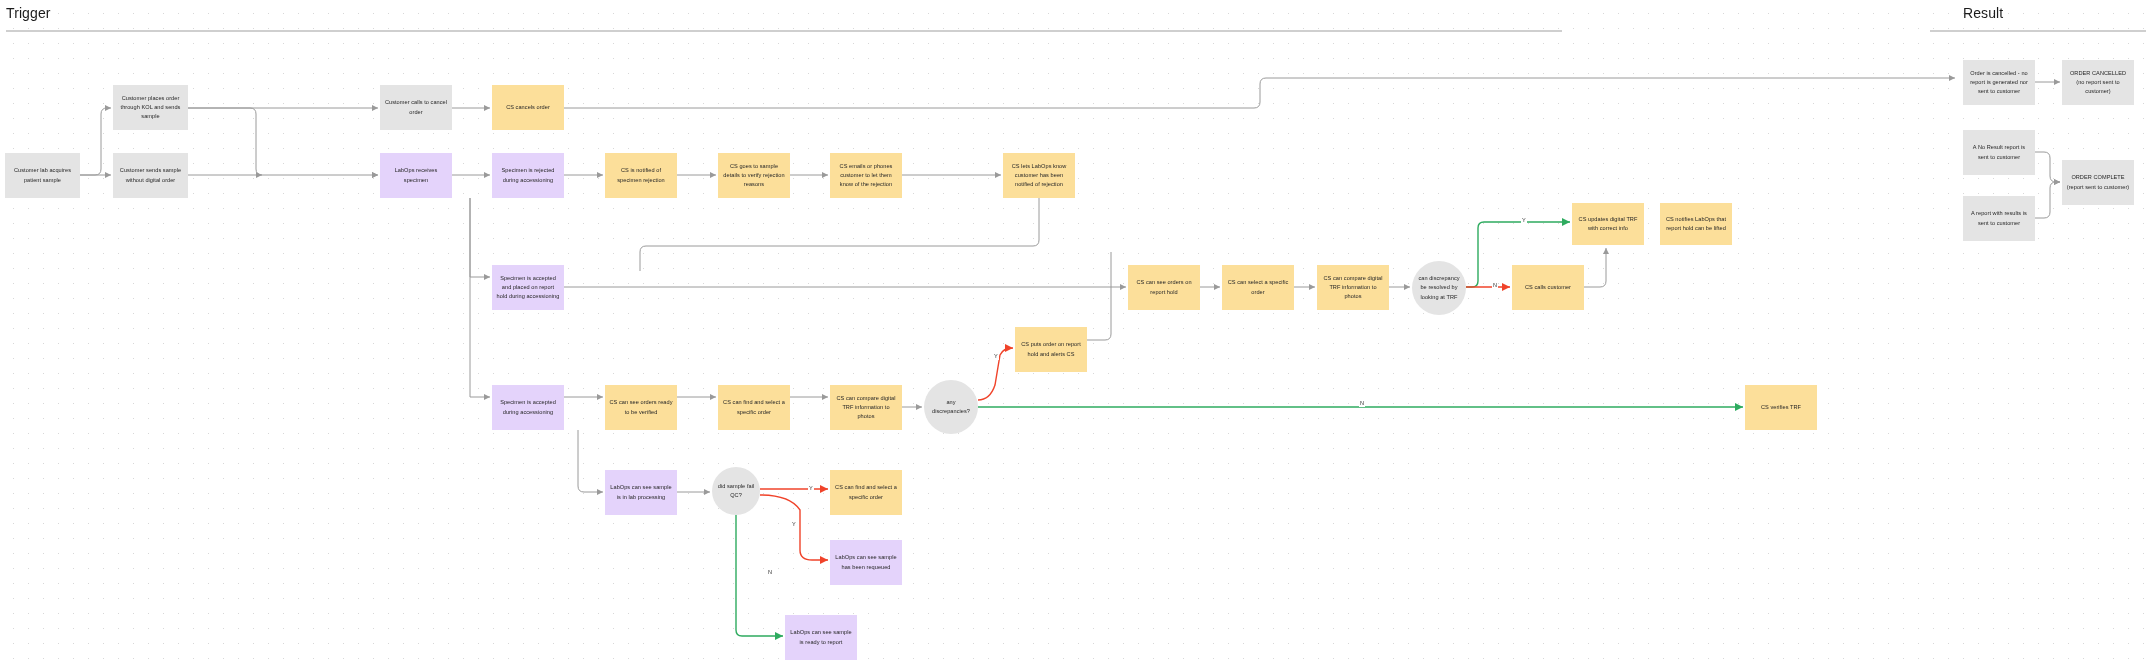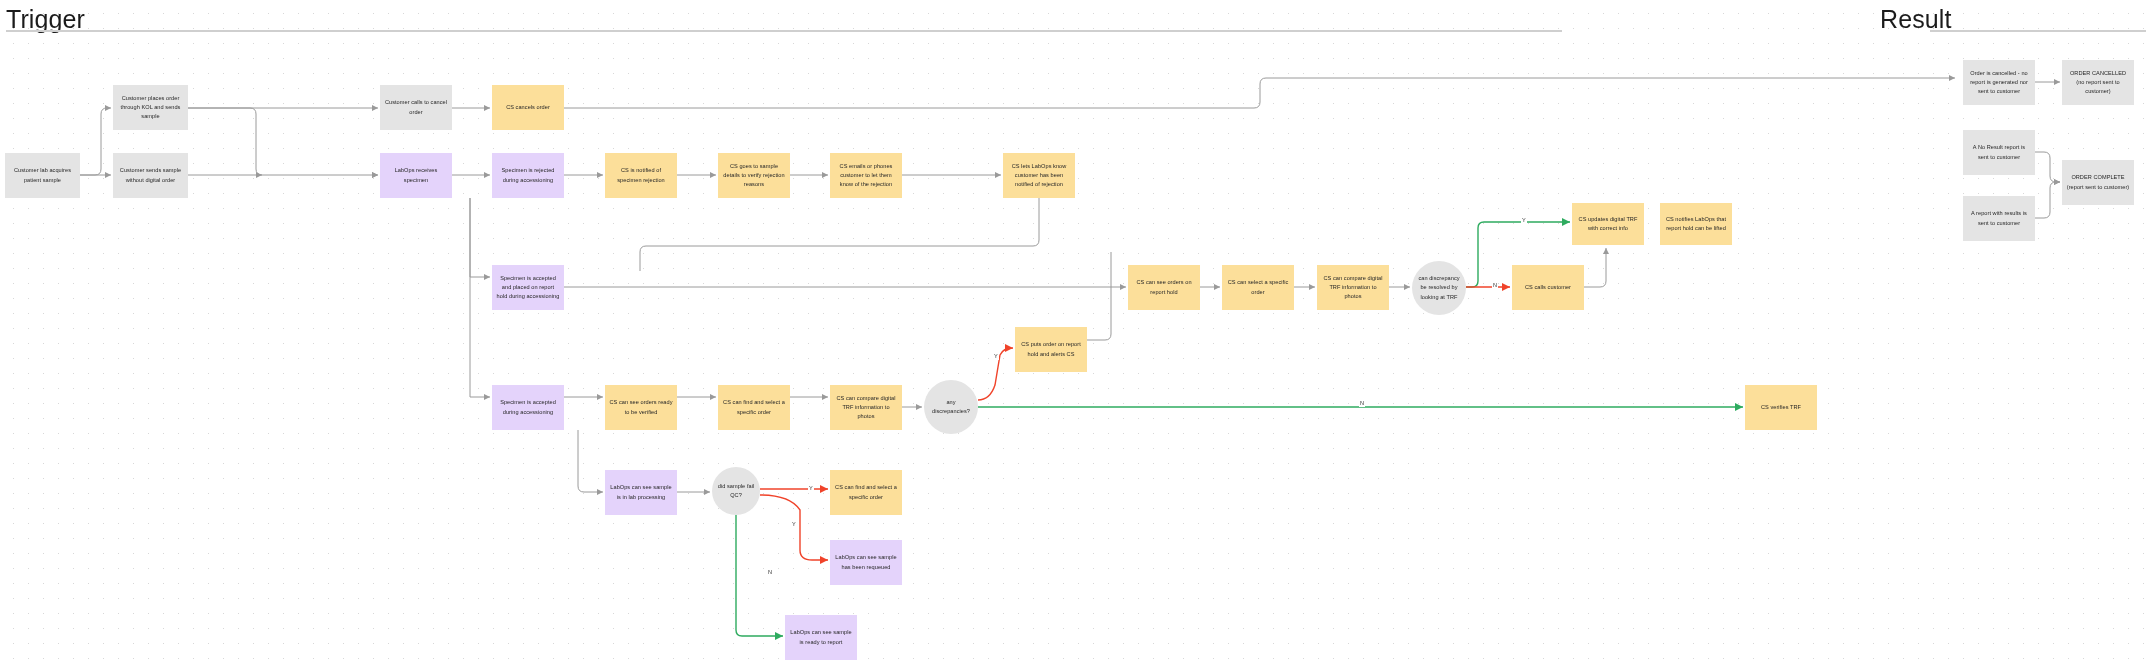--- a/index.html
+++ b/index.html
@@ -20,21 +20,21 @@
   }
   #edges {
     position: absolute;
     left: 0; top: 0;
     width: 2146px;
     height: 669px;
     pointer-events: none;
   }
   .section-title {
     position: absolute;
-    font-size: 25px;
+    font-size: 14px;
     font-weight: 400;
     color: #1b1b1b;
     letter-spacing: 0.1px;
     white-space: nowrap;
   }
   .section-rule {
     position: absolute;
     height: 2px;
     background: #cfcfcf;
   }
@@ -165,21 +165,21 @@
 
       <path d="M760,489 L828,489"></path>
 
       <path d="M760,495 Q790,495 800,510 L800,550 Q800,560 812,560 L828,560"></path>
     </g>
   </svg>
 
   <div class="section-title" style="left:6px; top:5px;">Trigger</div>
   <div class="section-rule" style="left:6px; top:30px; width:1556px;"></div>
 
-  <div class="section-title" style="left:1880px; top:5px;">Result</div>
+  <div class="section-title" style="left:1963px; top:5px;">Result</div>
   <div class="section-rule" style="left:1930px; top:30px; width:216px;"></div>
 
   <div class="node node-gray" style="left:5px; top:153px; width:75px; height:45px;">Customer lab acquires patient sample</div>
   <div class="node node-gray" style="left:113px; top:85px; width:75px; height:45px;">Customer places order through KOL and sends sample</div>
   <div class="node node-gray" style="left:113px; top:153px; width:75px; height:45px;">Customer sends sample without digital order</div>
 
   <div class="node node-gray" style="left:380px; top:85px; width:72px; height:45px;">Customer calls to cancel order</div>
   <div class="node node-yellow" style="left:492px; top:85px; width:72px; height:45px;">CS cancels order</div>
 
   <div class="node node-purple" style="left:380px; top:153px; width:72px; height:45px;">LabOps receives specimen</div>

